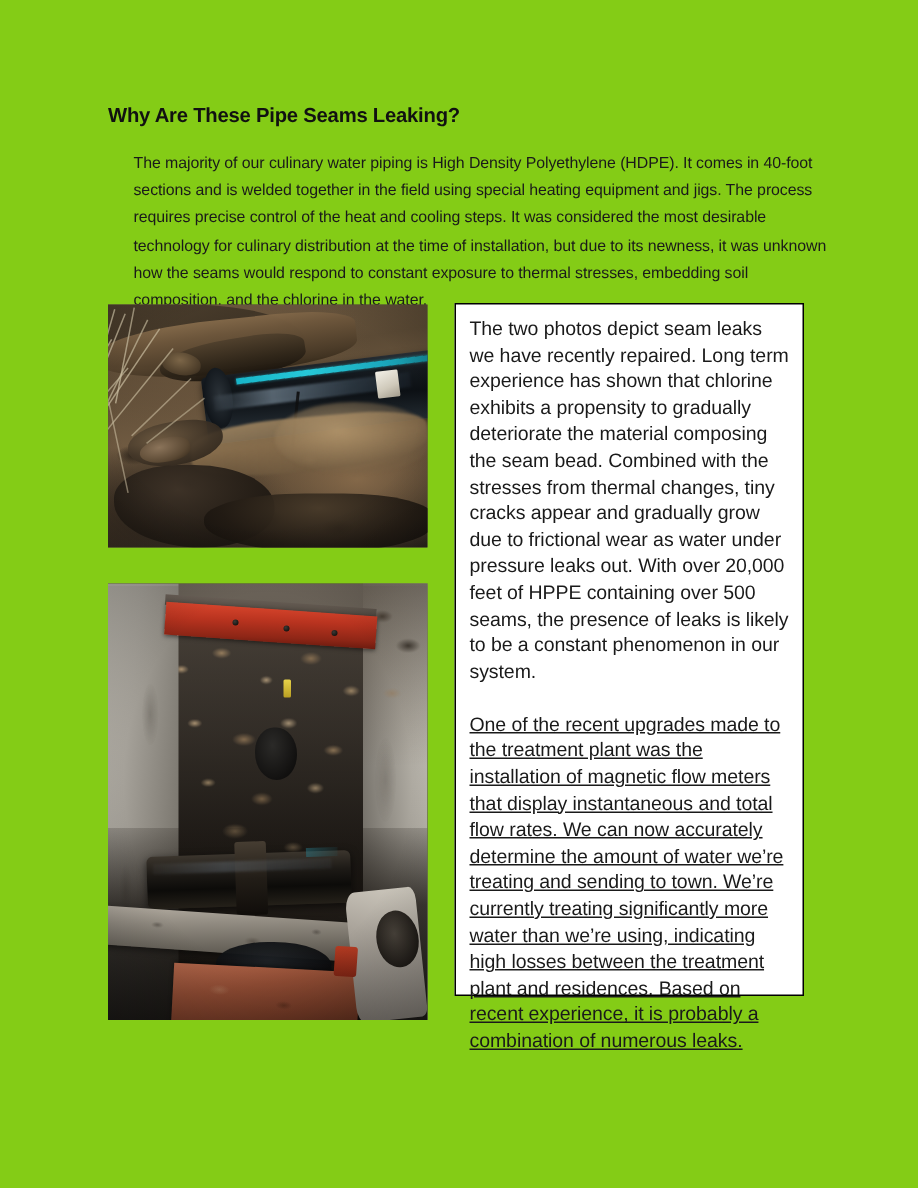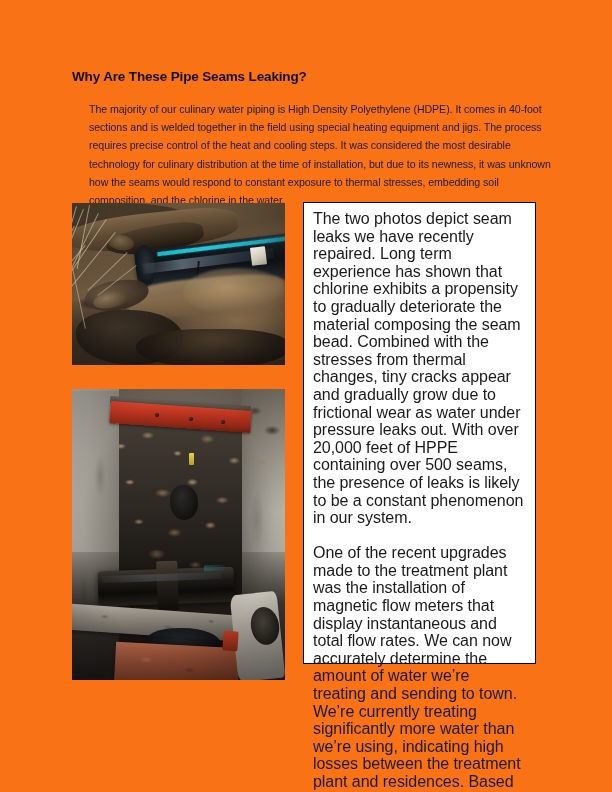--- a/index.html
+++ b/index.html
@@ -12,21 +12,21 @@
     height: 792px;
     position: relative;
     font-family: "Liberation Sans", sans-serif;
     color: #000000;
     overflow: hidden;
   }
 
   .page {
     position: absolute;
     inset: 0;
-    background: #f97316;
+    background: #84cc16;
   }
 
   .doc-heading {
     position: absolute;
     left: 72px;
     top: 69px;
     width: 470px;
     font-size: 13.5px;
     font-weight: bold;
     letter-spacing: -0.15px;
@@ -372,28 +372,29 @@
     left: 303px;
     top: 202px;
     width: 233px;
     height: 462px;
     border: 1.3px solid #000000;
     box-sizing: border-box;
     padding: 7px 9px 0 9px;
     background: #ffffff;
   }
   .box-para {
-    font-size: 16px;
+    font-size: 13px;
     line-height: 17.6px;
     color: #1a1a1a;
     letter-spacing: -0.05px;
     margin: 0;
   }
   .box-para + .box-para {
     margin-top: 17.5px;
+    text-decoration: underline;
   }
 </style>
 </head>
 <body>
 
 <div class="page">
 
   <div class="doc-heading">Why Are These Pipe Seams Leaking?</div>
 
   <div class="intro-paragraph">The majority of our culinary water piping is High Density Polyethylene (HDPE).  It comes in 40-foot sections and is welded together in the field using special heating equipment and jigs. The process requires precise control of the heat and cooling steps.  It was considered the most desirable technology for culinary distribution at the time of installation, but due to its newness, it was unknown how the seams would respond to constant exposure to thermal stresses, embedding soil composition, and the chlorine in the water.</div>

